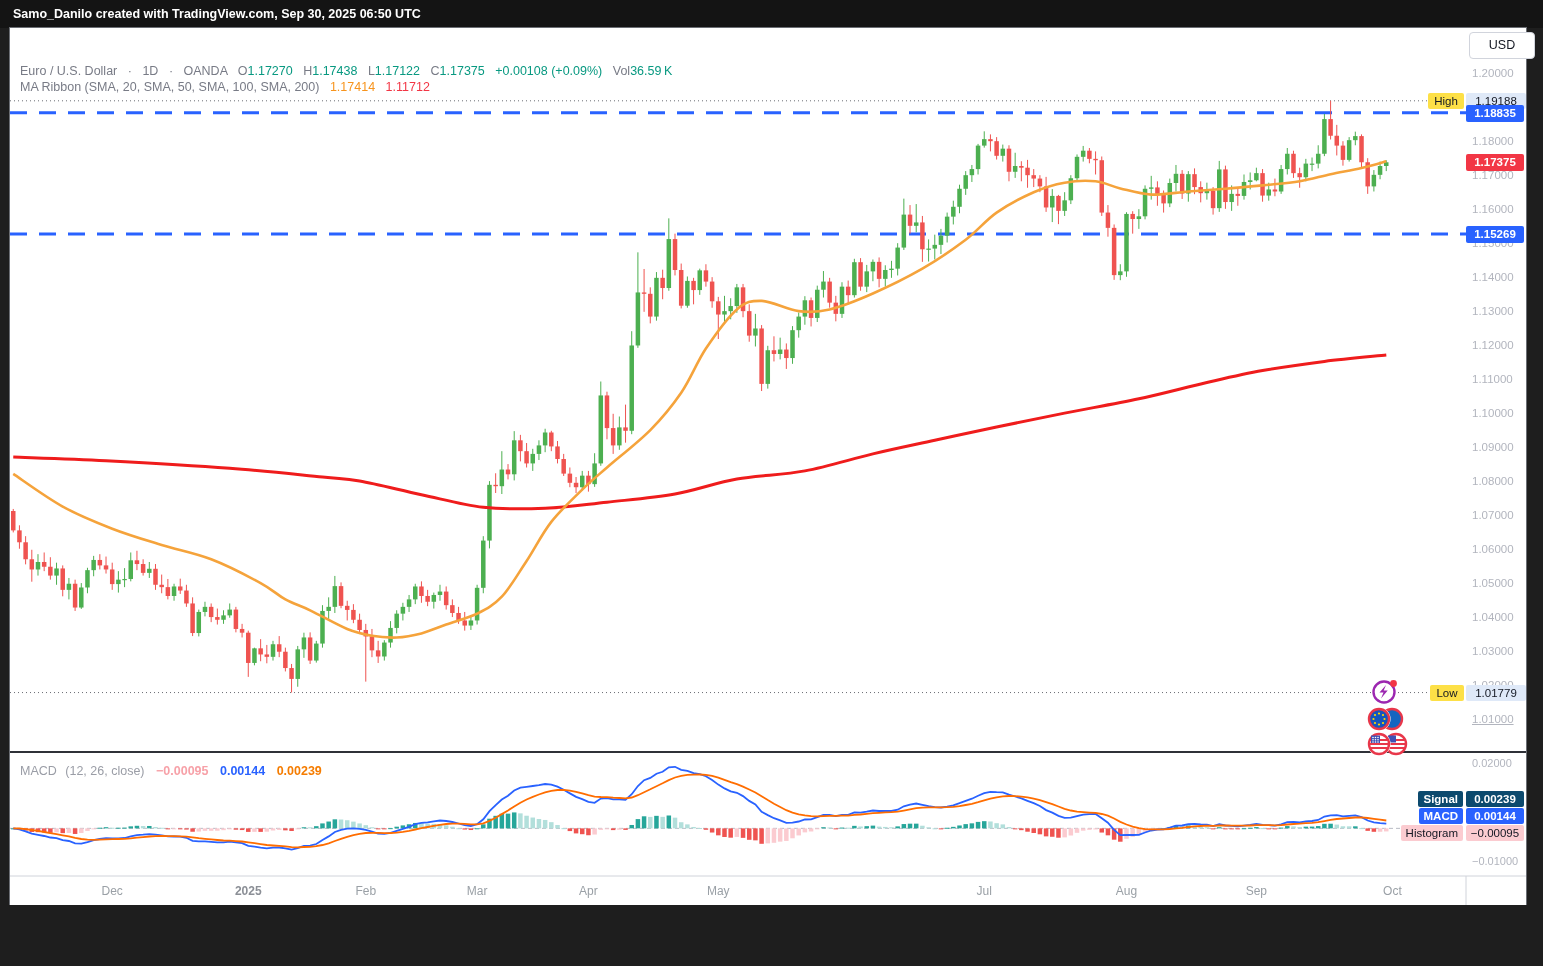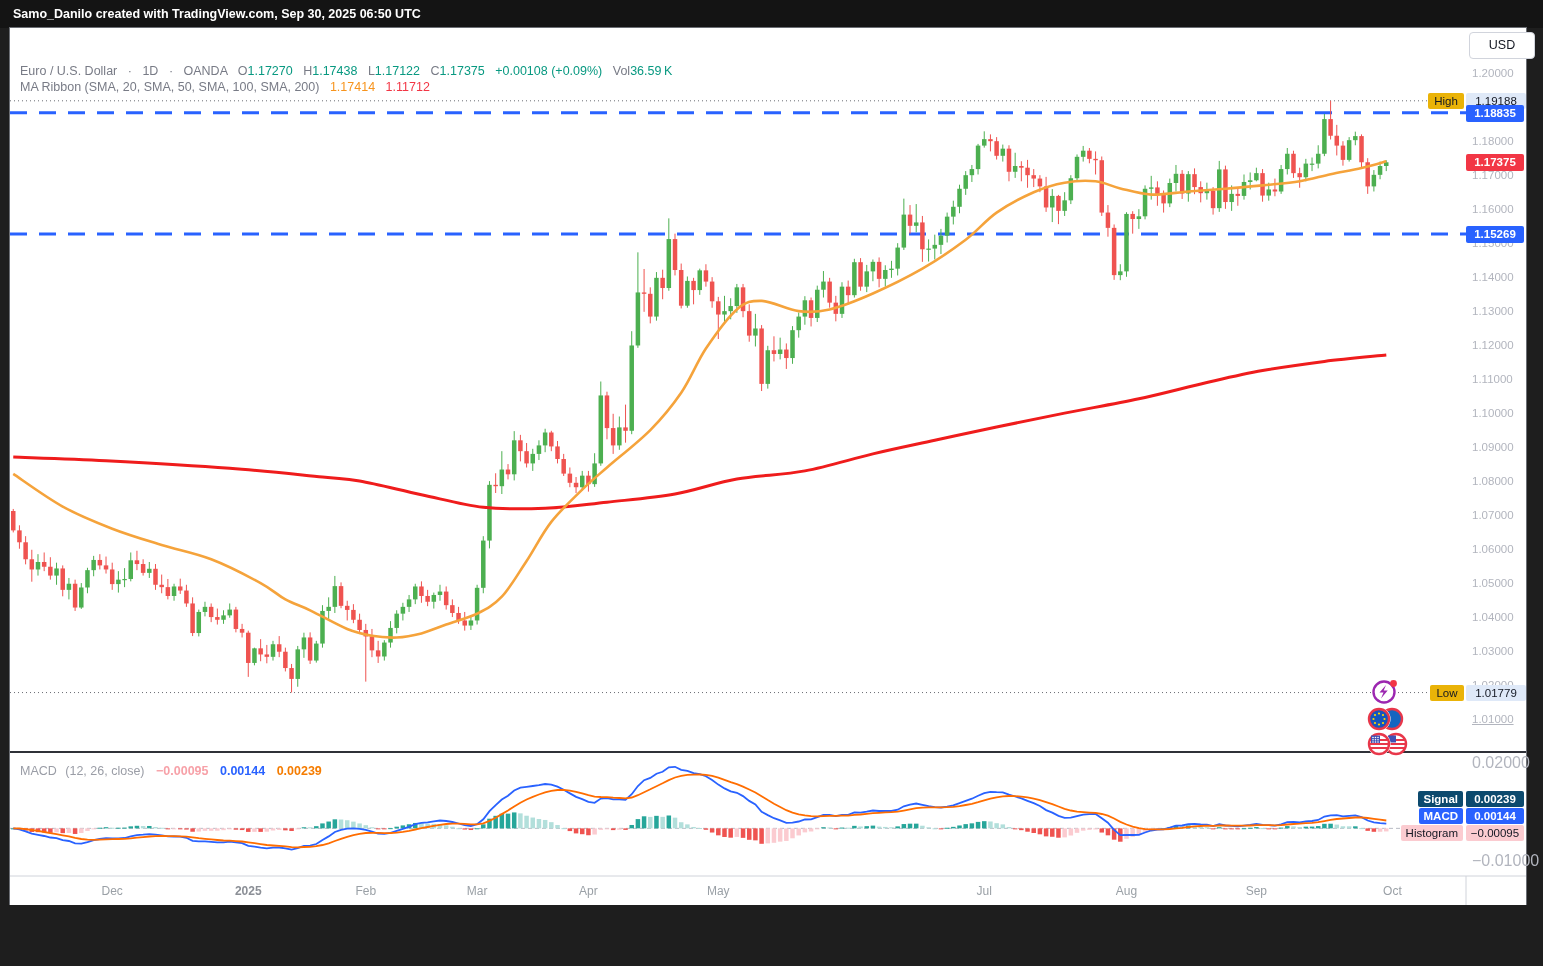--- a/index.html
+++ b/index.html
@@ -15,26 +15,26 @@
          outline:1px solid #6b6e74;}
   .stage svg.plot{position:absolute;left:0;top:0;}
   
   .hrow{position:absolute;left:10px;font-size:12.5px;color:#787b86;white-space:nowrap;z-index:5;}
   .hrow.r1{top:36px;text-align:right;} .hrow.r2{top:52px;}
   .g{color:#089981;} .gy{color:#787b86;} .or{color:#f7941d;} .rd{color:#f23645;}
   .pk{color:#f7a1a8;} .bl{color:#2962ff;} .or2{color:#f57c00;}
   .hrow .sp{margin-left:7px;}
   
   .tick{position:absolute;left:1462px;width:62px;font-size:11.5px;color:#b2b5be;height:14px;line-height:14px;}
-  .mtick{position:absolute;left:1462px;width:62px;font-size:16px;color:#b2b5be;height:14px;line-height:14px;}
+  .mtick{position:absolute;left:1462px;width:62px;font-size:11px;color:#b2b5be;height:14px;line-height:14px;}
   .pl{position:absolute;left:1456px;width:58px;height:17px;line-height:17px;text-align:center;
       font-size:11.5px;font-weight:700;border-radius:2px;color:#fff;z-index:6;}
   .pl.lvl{background:#2962ff;} .pl.last{background:#f23645;}
   .hltag{position:absolute;height:16px;line-height:16px;text-align:center;font-size:11.5px;
-         color:#131722;background:#eab308;border-radius:2px;z-index:6;}
+         color:#131722;background:#fde047;border-radius:2px;z-index:6;}
   .hlval{position:absolute;left:1456px;width:60px;height:16px;line-height:16px;text-align:center;
          font-size:11.5px;color:#131722;background:#dfe9f8;border-radius:2px;z-index:6;}
   .usd{position:absolute;left:1459px;top:4px;width:64px;height:25px;background:#fff;border:1px solid #d1d4dc;
        border-radius:4px;font-size:12.5px;color:#131722;text-align:center;line-height:25px;z-index:7;cursor:pointer;}
   .mlabel{position:absolute;top:856px;width:50px;text-align:center;font-size:12px;color:#9aa0a6;}
   .mlabel.bold{font-weight:700;color:#8b8f96;}
   
   .mhead{position:absolute;left:10px;top:736px;font-size:12.5px;color:#9a9da6;white-space:nowrap;z-index:5;}
   .mhead .v{font-weight:700;margin-left:8px;}
   .mtag{position:absolute;right:63px;height:16px;line-height:16px;padding:0 5px;font-size:11.5px;font-weight:700;

